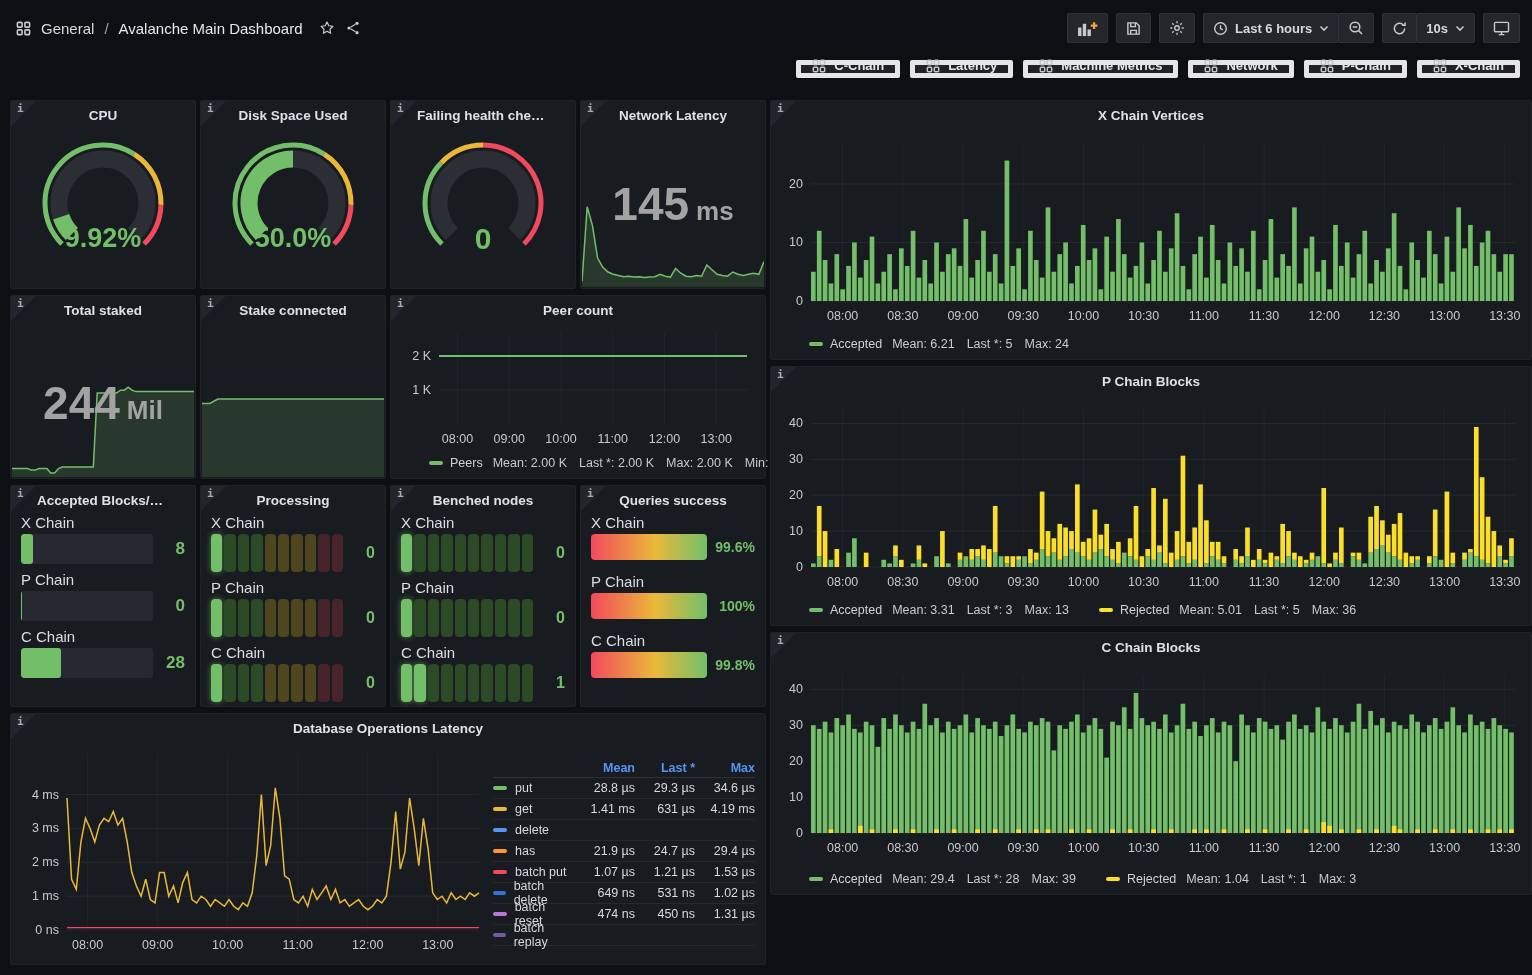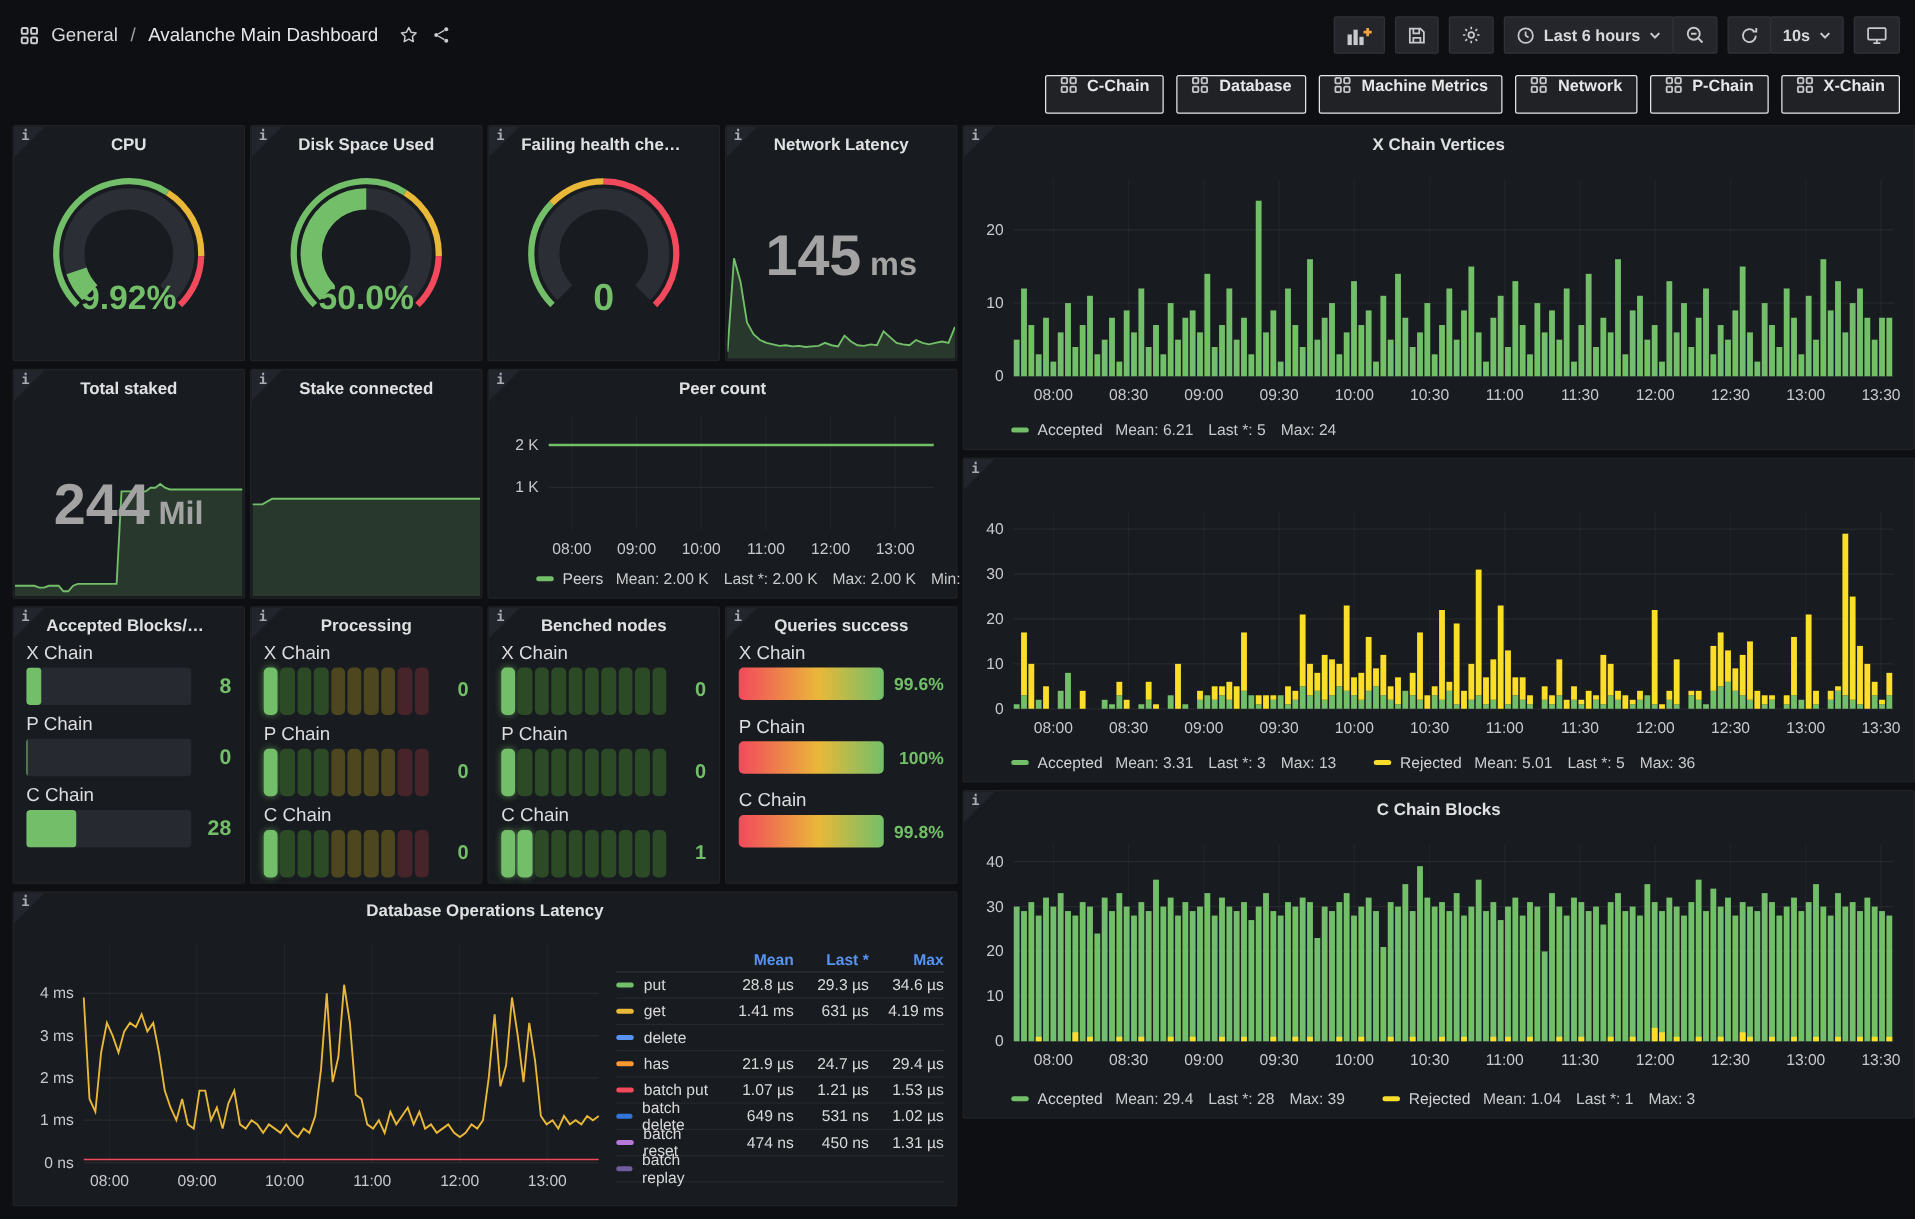--- a/index.html
+++ b/index.html
@@ -16,21 +16,21 @@
   .toolbar { display:flex; align-items:center; gap:8px; }
   .tgroup { display:flex;align-items:flex-end; }
   .tbtn { height:30px; min-width:34px; display:flex; align-items:center; justify-content:center; gap:7px;
           background:#24262b; border:1px solid #2f3238; border-radius:2px; color:#c7c9cc;
           font-size:13px; font-weight:600; padding:0 9px; cursor:pointer; }
   .tgroup .tbtn + .tbtn { margin-left:-1px; }
   .tbtn .lbl { color:#d8d9da; }
 
   
   .navrow { position:absolute; top:60px; right:12px; display:flex; gap:10px; }
-  .navbtn { height:31px; display:flex; align-items:flex-start; gap:8px; background:#202226; border:1px solid #e5e5e5;
+  .navbtn { height:18px; display:flex; align-items:flex-end; gap:8px; background:#202226; border:5px solid #e5e5e5;
             border-radius:2px; color:#e6e7e9; font-size:13px; font-weight:600; padding:0 11px; cursor:pointer; }
   .navbtn svg { color:#c3c5c9; }
 
   
   .panel { position:absolute; background:#181b1f; border:1px solid #202226; border-radius:2px; }
   .ptitle { position:absolute; top:7px; left:26px; right:26px; text-align:center; font-size:13.5px; font-weight:600;
             color:#dfe0e2; white-space:nowrap; overflow:hidden; text-overflow:ellipsis; cursor:pointer; z-index:3; }
   .corner { position:absolute; top:0; left:0; width:25px; height:25px; background:#22252b;
             clip-path:polygon(0 0,100% 0,0 100%); z-index:2; cursor:pointer; }
   .corner .ci { position:absolute; top:1px; left:6px; font:700 11px "DejaVu Sans Mono",monospace; color:#a8adb4; }
@@ -202,21 +202,21 @@
       </svg>
       <span>C-Chain</span>
     </button>
     <button class="navbtn">
       <svg width="14" height="14" viewBox="0 0 16 16" fill="none" stroke="currentColor" stroke-width="1.7">
         <rect x="1.5" y="1.5" width="5" height="5" rx="1"></rect>
         <rect x="9.5" y="1.5" width="5" height="5" rx="1"></rect>
         <rect x="1.5" y="9.5" width="5" height="5" rx="1"></rect>
         <rect x="9.5" y="9.5" width="5" height="5" rx="1"></rect>
       </svg>
-      <span>Database</span>
+      <span>Latency</span>
     </button>
     <button class="navbtn">
       <svg width="14" height="14" viewBox="0 0 16 16" fill="none" stroke="currentColor" stroke-width="1.7">
         <rect x="1.5" y="1.5" width="5" height="5" rx="1"></rect>
         <rect x="9.5" y="1.5" width="5" height="5" rx="1"></rect>
         <rect x="1.5" y="9.5" width="5" height="5" rx="1"></rect>
         <rect x="9.5" y="9.5" width="5" height="5" rx="1"></rect>
       </svg>
       <span>Machine Metrics</span>
     </button>
@@ -844,20 +844,21 @@
         <span class="lg-stat">Last *: 5</span>
         <span class="lg-stat">Max: 24</span>
       </span>
     </div>
 </section>
 
 <section class="panel" id="p-pblk">
   <div class="corner">
       <span class="ci">i</span>
     </div>
+  <h2 class="ptitle">P Chain Blocks</h2>
   <div class="chartbox" id="ch-p"><svg width="760" height="196">
         <line x1="40" y1="166" x2="744" y2="166" stroke="rgba(201,209,217,0.08)"></line>
         <text x="32" y="170" text-anchor="end" class="axis">0</text>
         <line x1="40" y1="130.0909090909091" x2="744" y2="130.0909090909091" stroke="rgba(201,209,217,0.08)"></line>
         <text x="32" y="134.0909090909091" text-anchor="end" class="axis">10</text>
         <line x1="40" y1="94.18181818181819" x2="744" y2="94.18181818181819" stroke="rgba(201,209,217,0.08)"></line>
         <text x="32" y="98.18181818181819" text-anchor="end" class="axis">20</text>
         <line x1="40" y1="58.27272727272728" x2="744" y2="58.27272727272728" stroke="rgba(201,209,217,0.08)"></line>
         <text x="32" y="62.27272727272728" text-anchor="end" class="axis">30</text>
         <line x1="40" y1="22.363636363636374" x2="744" y2="22.363636363636374" stroke="rgba(201,209,217,0.08)"></line>

